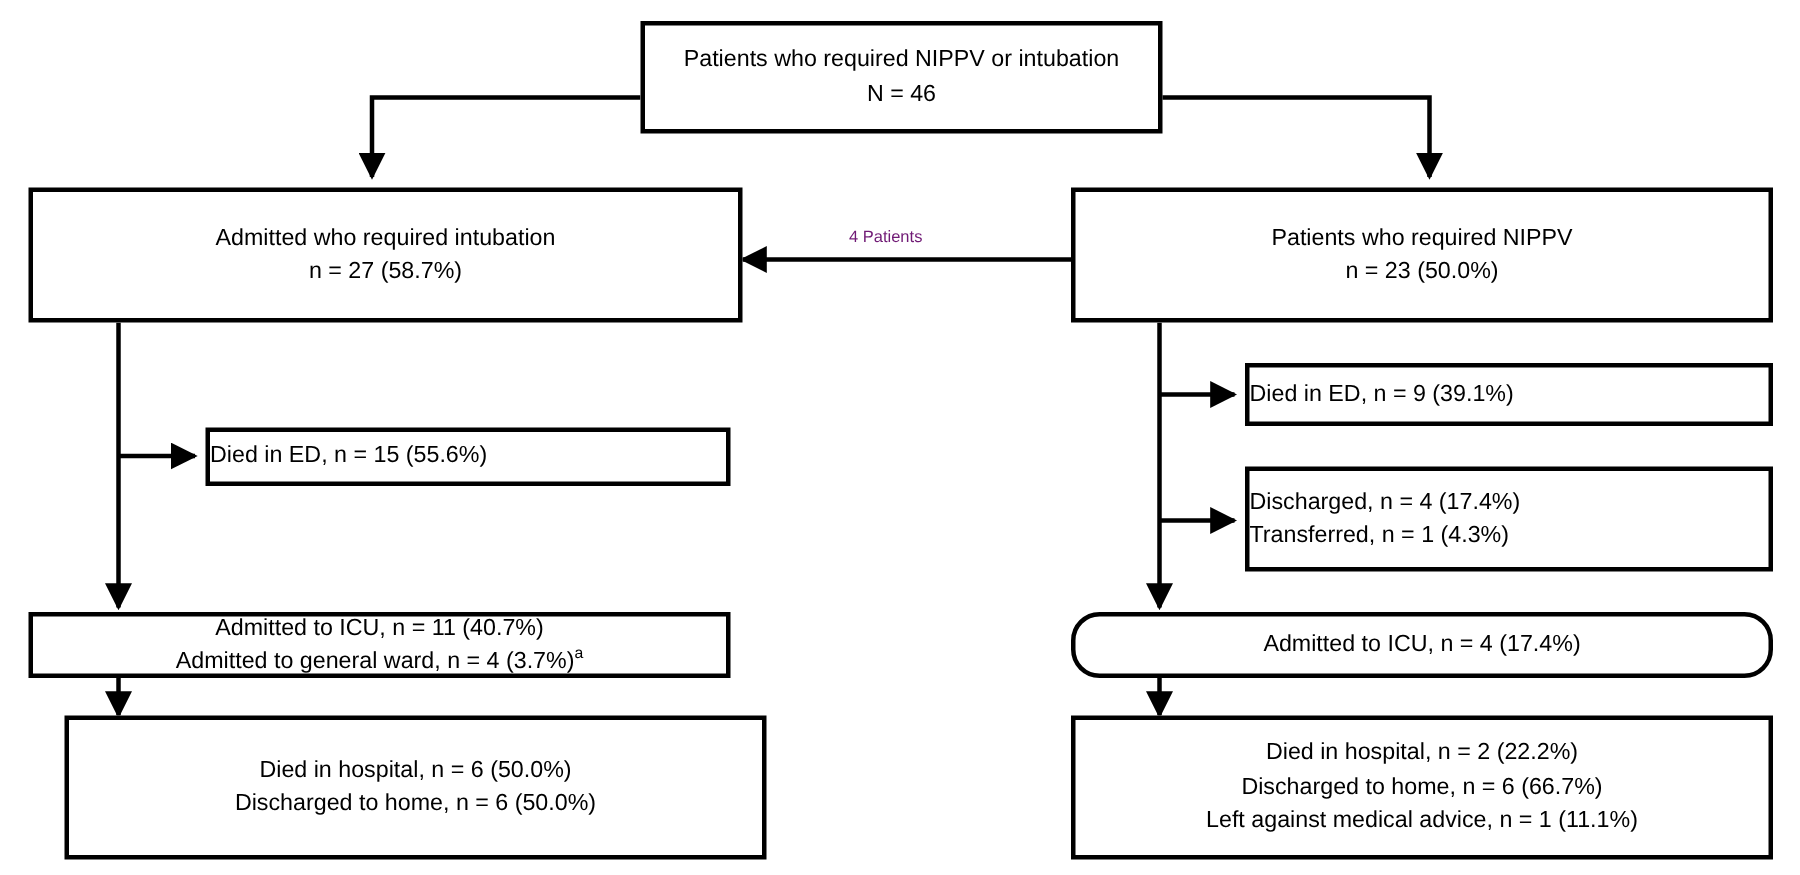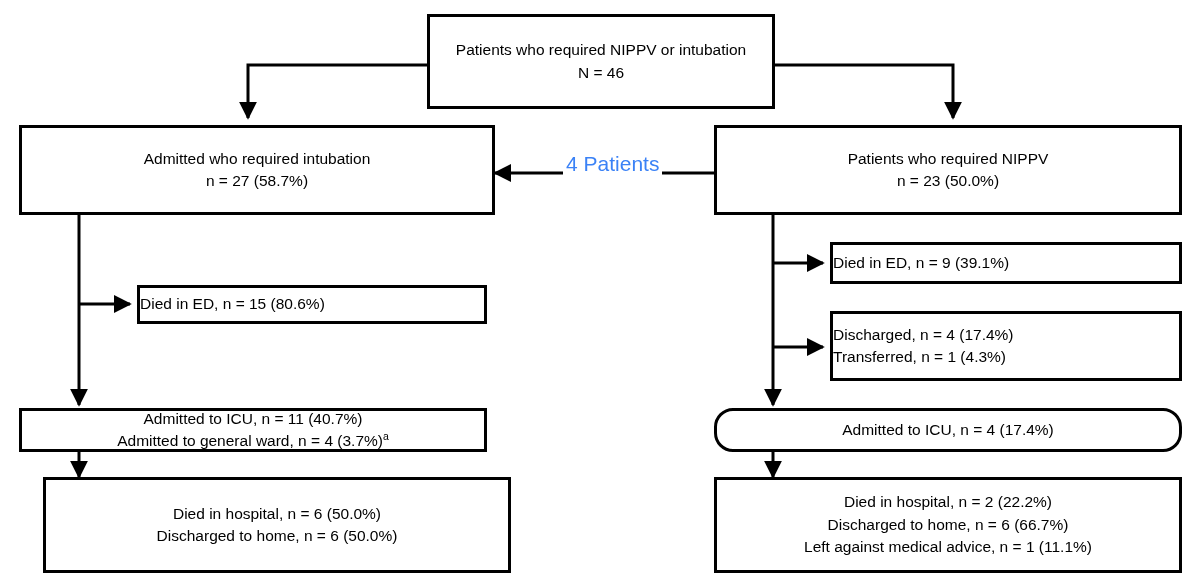--- a/index.html
+++ b/index.html
@@ -44,22 +44,22 @@
   .left-align { }
   .left-align .line { text-align: left; }
   sup {
     font-size: 0.68em;
     vertical-align: super;
     line-height: 0;
   }
   .edge-label {
     position: absolute;
     font-family: "Liberation Sans", "DejaVu Sans", sans-serif;
-    font-size: 21px;
-    color: #3b82f6;
+    font-size: 11px;
+    color: #701a75;
     white-space: nowrap;
     z-index: 3;
     background: #ffffff;
     padding: 0 3px;
   }
 </style>
 </head>
 <body>
 
 <div id="canvas">
@@ -99,39 +99,39 @@
       <path d="M 773 263 L 823 263" marker-end="url(#arrow)"></path>
     </g>
     <g stroke="#000000" stroke-width="3" fill="none">
       <path d="M 773 347 L 823 347" marker-end="url(#arrow)"></path>
     </g>
     <g stroke="#000000" stroke-width="3" fill="none">
       <path d="M 773 451 L 773 477" marker-end="url(#arrow)"></path>
     </g>
   </svg>
 
-  <div class="node center" style="left:427px; top:14px; width:348px; height:95px;">
+  <div class="node center" style="left:427px; top:14px; width:348px; height:75px;">
     <div class="line">Patients who required NIPPV or intubation</div>
     <div class="line">N = 46</div>
   </div>
 
   <div class="node center" style="left:19px; top:125px; width:476px; height:90px;">
     <div class="line">Admitted who required intubation</div>
     <div class="line">n = 27 (58.7%)</div>
   </div>
 
   <div class="node center" style="left:714px; top:125px; width:468px; height:90px;">
     <div class="line">Patients who required NIPPV</div>
     <div class="line">n = 23 (50.0%)</div>
   </div>
 
   <div class="edge-label" style="left:563px; top:152px;">4 Patients</div>
 
   <div class="node left-align" style="left:137px; top:285px; width:350px; height:39px;">
-    <div class="line">Died in ED, n = 15 (80.6%)</div>
+    <div class="line">Died in ED, n = 15 (55.6%)</div>
   </div>
 
   <div class="node left-align" style="left:830px; top:242px; width:352px; height:42px;">
     <div class="line">Died in ED, n = 9 (39.1%)</div>
   </div>
 
   <div class="node left-align" style="left:830px; top:311px; width:352px; height:70px;">
     <div class="line">Discharged, n = 4 (17.4%)</div>
     <div class="line">Transferred, n = 1 (4.3%)</div>
   </div>

